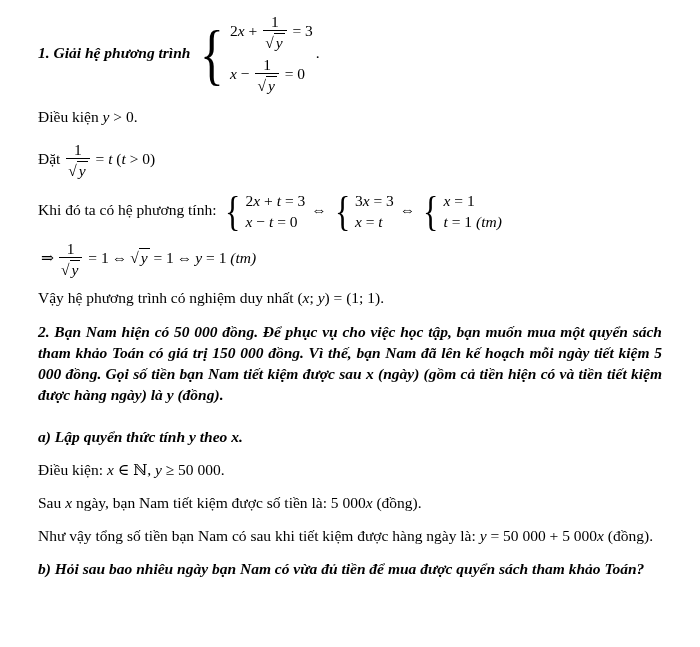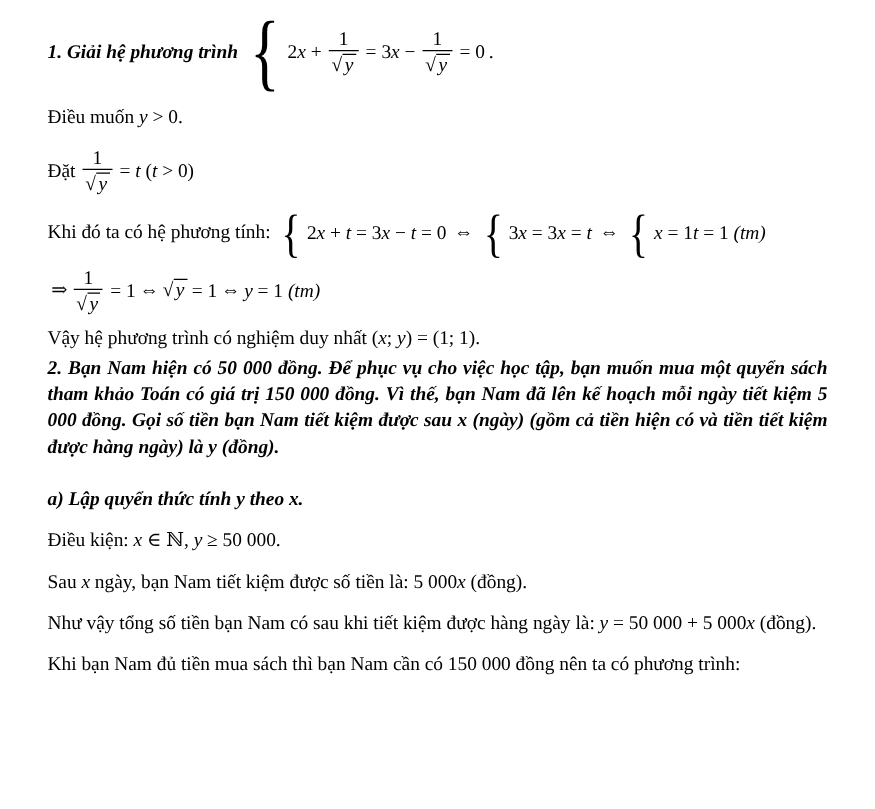--- a/index.html
+++ b/index.html
@@ -19,49 +19,49 @@
   .den{display:block;border-top:1px solid #000;line-height:1.2;padding:1px 2px 0 2px}
   
   .sqrt{white-space:nowrap}
   .ssym{display:inline-block}
   .rad{display:inline-block;border-top:1px solid #000;line-height:1.1;padding:0 2px;margin-top:1px}
   
   .cases{display:inline-flex;align-items:center;vertical-align:middle;margin:0 3px}
   .brace{font-weight:normal;line-height:.95;margin-right:3px}
   .tall .brace{font-size:62px;transform:scaleX(.8) scaleY(1.1)}
   .short .brace{font-size:40px;transform:scaleX(.8) scaleY(1.05)}
-  .rows{display:flex;flex-direction:row}
+  .rows{display:flex;flex-direction:column}
   .tall .rows{row-gap:3px}
   .short .rows{row-gap:1px}
   .crow{white-space:nowrap;line-height:20px}
   .op{margin:0 3px}
   
   .b1{margin-bottom:12px}
   .mcond{margin-bottom:14px}
   .msubst{margin-bottom:10px}
   .msolve{margin-bottom:8px}
   .mded{margin-bottom:8px}
-  .mconcl{margin-bottom:3px}
+  .mconcl{margin-bottom:13px}
   .p2{margin-bottom:22px;line-height:21px}
 </style>
 </head>
 <body>
 
 <div class="page">
 
   <p class="b1"><span class="bi">1. Giải hệ phương trình</span>
     <span class="cases tall">
         <span class="brace">{</span>
         <span class="rows">
           <span class="crow"><span>2</span><span class="v">x</span><span> + </span><span class="frac"><span class="num">1</span><span class="den"><span class="sqrt"><span class="ssym">√</span><span class="rad v">y</span></span></span></span><span> = 3</span></span>
           <span class="crow"><span class="v">x</span><span> − </span><span class="frac"><span class="num">1</span><span class="den"><span class="sqrt"><span class="ssym">√</span><span class="rad v">y</span></span></span></span><span> = 0</span></span>
         </span>
       </span><span>.</span></p>
 
-  <p class="mcond nw"><span>Điều muốn </span><span class="v">y</span><span> &gt; 0.</span></p>
+  <p class="mcond nw"><span>Điều kiện </span><span class="v">y</span><span> &gt; 0.</span></p>
 
   <p class="msubst nw"><span>Đặt </span><span class="frac"><span class="num">1</span><span class="den"><span class="sqrt"><span class="ssym">√</span><span class="rad v">y</span></span></span></span><span> = </span><span class="v">t</span><span> (</span><span class="v">t</span><span> &gt; 0)</span></p>
 
   <p class="msolve nw"><span>Khi đó ta có hệ phương tính: </span><span class="cases short">
         <span class="brace">{</span>
         <span class="rows">
           <span class="crow"><span>2</span><span class="v">x</span><span> + </span><span class="v">t</span><span> = 3</span></span>
           <span class="crow"><span class="v">x</span><span> − </span><span class="v">t</span><span> = 0</span></span>
         </span>
       </span><span class="op">⇔</span><span class="cases short">
@@ -86,16 +86,16 @@
 
   <p class="bi nw">a) Lập quyển thức tính y theo x.</p>
 
   <p class="nw"><span>Điều kiện: </span><span class="v">x</span><span> ∈ ℕ, </span><span class="v">y</span><span> ≥ 50 000.</span></p>
 
   <p class="nw"><span>Sau </span><span class="v">x</span><span> ngày, bạn Nam tiết kiệm được số tiền là: 5 000</span><span class="v">x</span><span> (đồng).</span></p>
 
   <p class="nw"><span>Như vậy tổng số tiền bạn Nam có sau khi tiết kiệm được hàng ngày là: </span><span class="v">y</span><span> = 50 000 + 5 000</span><span class="v">x</span><span> (đồng).</span></p>
 
 
+  <p class="bi nw">b) Hỏi sau bao nhiêu ngày bạn Nam có vừa đủ tiền để mua được quyển sách tham khảo Toán?</p>
 
-  <p class="nw">Khi bạn Nam đủ tiền mua sách thì bạn Nam cần có 150 000 đồng nên ta có phương trình:</p>
 
 </div>
 
 </body></html>

